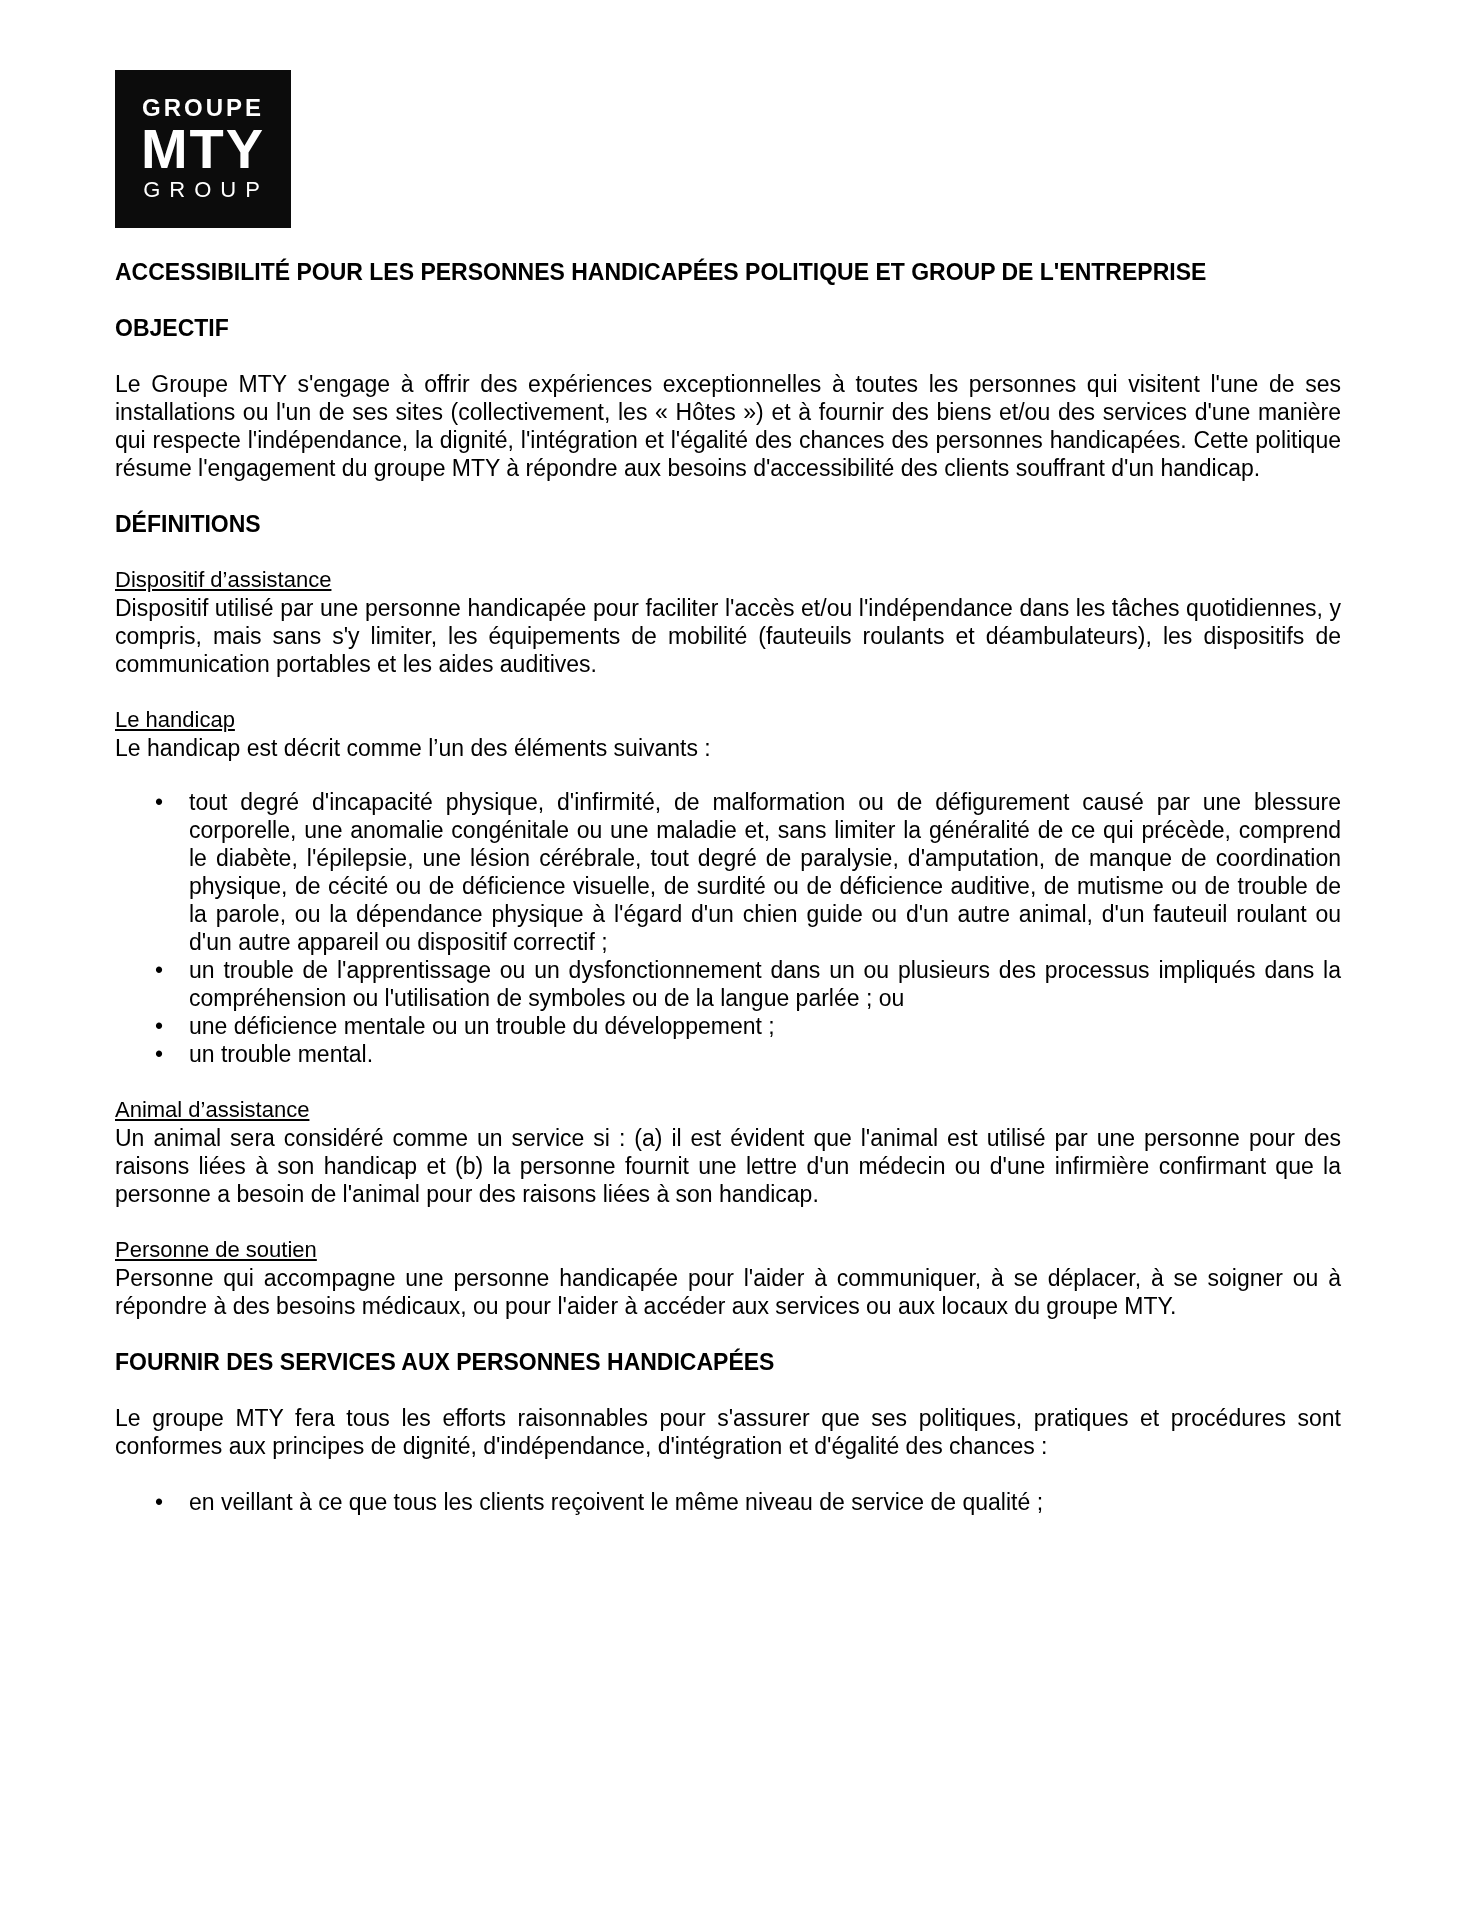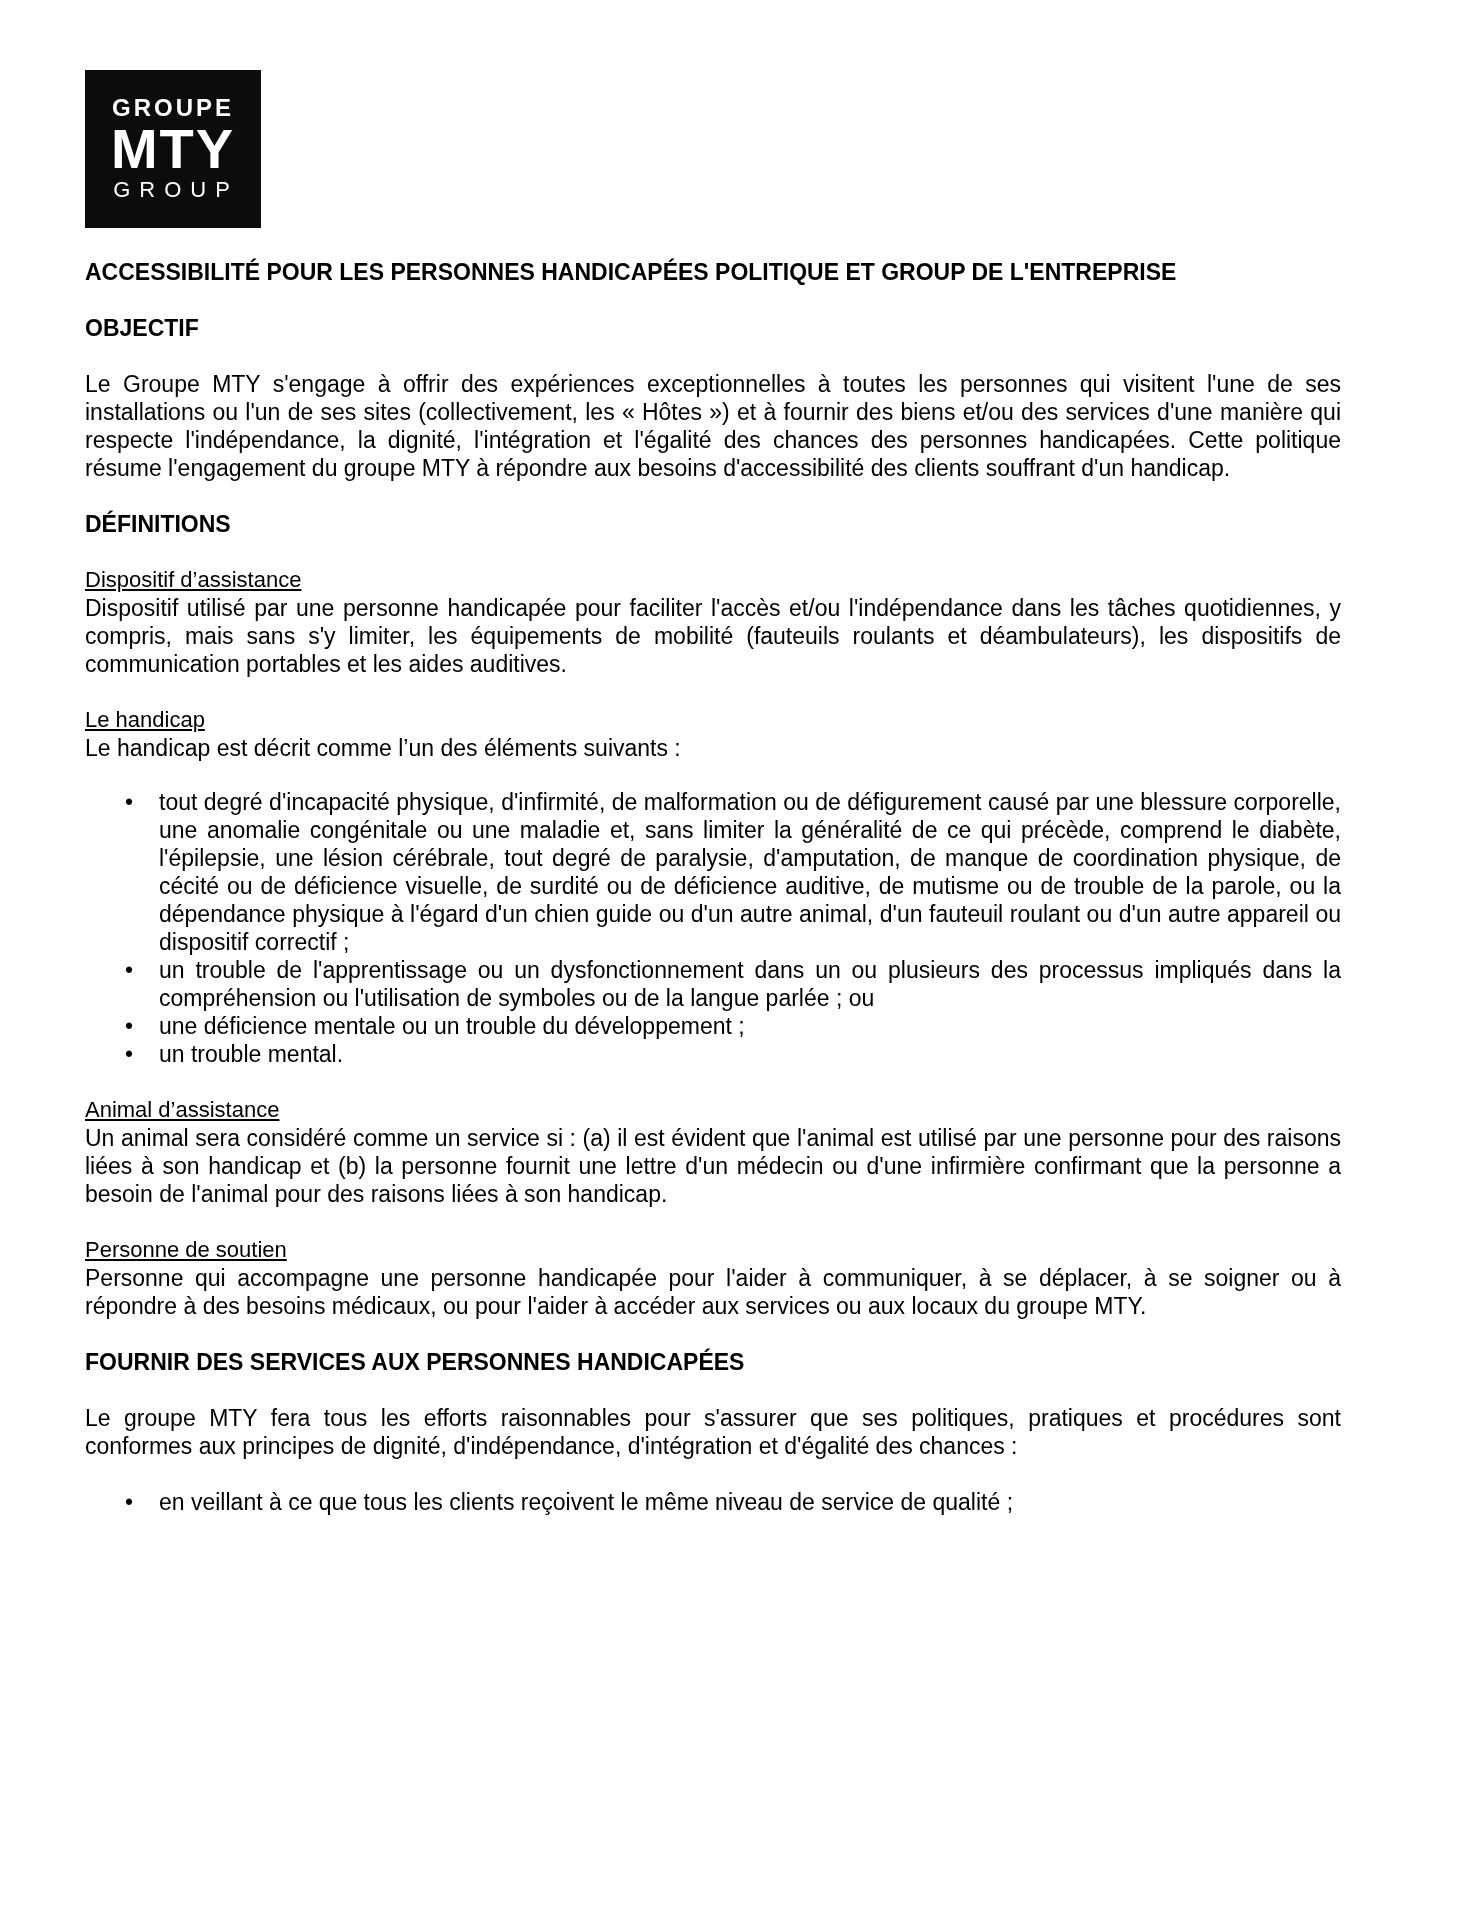--- a/index.html
+++ b/index.html
@@ -7,21 +7,21 @@
   body {
     width: 1484px;
     height: 1920px;
     font-family: "Liberation Sans", sans-serif;
     color: #000000;
     position: relative;
   }
   .page {
     width: 1484px;
     height: 1920px;
-    padding: 70px 143px 0 85px;
+    padding: 70px 143px 0 115px;
     background: #ffffff;
     overflow: hidden;
   }
   
   .logo {
     width: 176px;
     height: 158px;
     background: #0c0c0c;
     color: #ffffff;
     display: flex;

